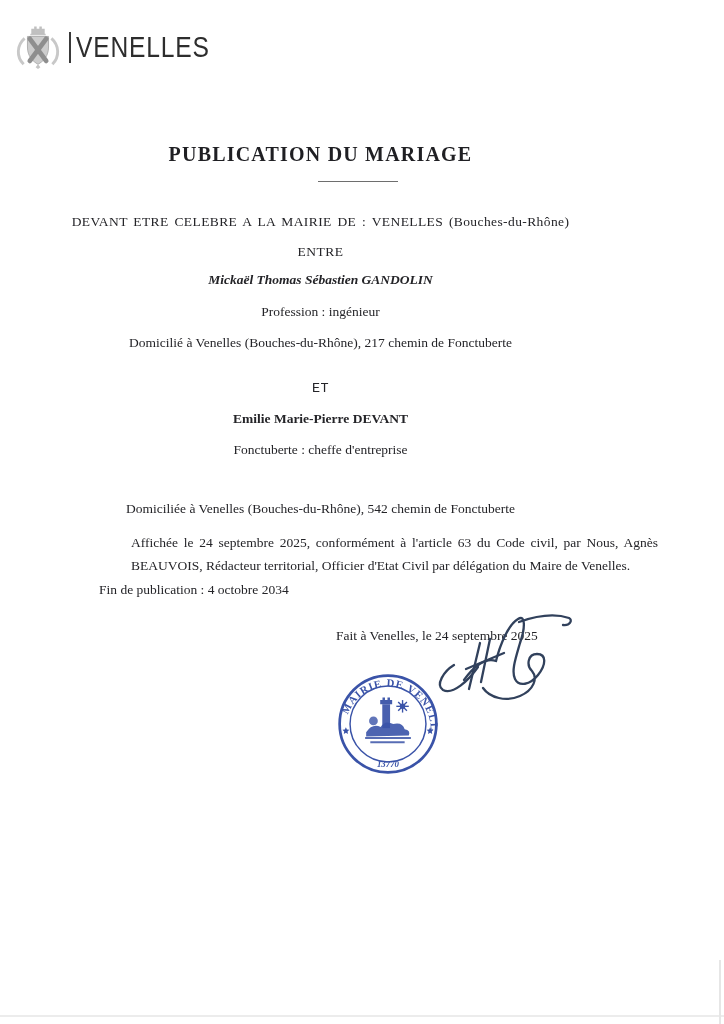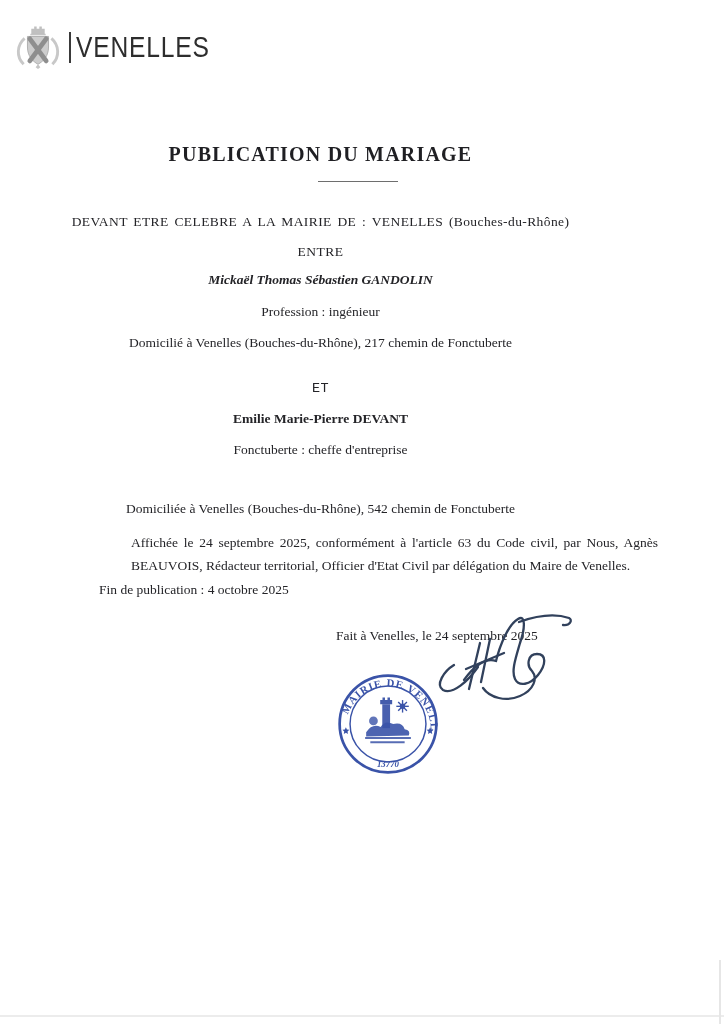--- a/index.html
+++ b/index.html
@@ -110,21 +110,21 @@
 <div class="abs centered line prof1">Profession : ingénieur</div>
 <div class="abs centered line dom1">Domicilié à Venelles (Bouches-du-Rhône), 217 chemin de Fonctuberte</div>
 
 <div class="abs centered line and">ET</div>
 
 <div class="abs centered line name2">Emilie Marie-Pierre DEVANT</div>
 <div class="abs centered line prof2">Fonctuberte : cheffe d'entreprise</div>
 <div class="abs centered line dom2">Domiciliée à Venelles (Bouches-du-Rhône), 542 chemin de Fonctuberte</div>
 
 <div class="abs pub-par">Affichée le 24 septembre 2025, conformément à l'article 63 du Code civil, par Nous, Agnès BEAUVOIS, Rédacteur territorial, Officier d'Etat Civil par délégation du Maire de Venelles.</div>
-<div class="abs line fin">Fin de publication : 4 octobre 2025</div>
+<div class="abs line fin">Fin de publication : 4 octobre 2034</div>
 <div class="abs line fait">Fait à Venelles, le 24 septembre 2025</div>
 
 <svg class="abs seal" viewBox="0 0 100 100" aria-hidden="true">
   <circle cx="50" cy="50" r="46.5" fill="none" stroke="currentColor" stroke-width="2.6"></circle>
   <circle cx="50" cy="50" r="36.5" fill="none" stroke="currentColor" stroke-width="1.4"></circle>
   <defs>
     <path id="sealTopArc" d="M 9,55 A 41,41 0 1 1 91,55" fill="none"></path>
   </defs>
   <text font-size="10.2" font-weight="bold" letter-spacing="1">
     <textPath href="#sealTopArc" startOffset="11%">MAIRIE DE VENELLES</textPath>

